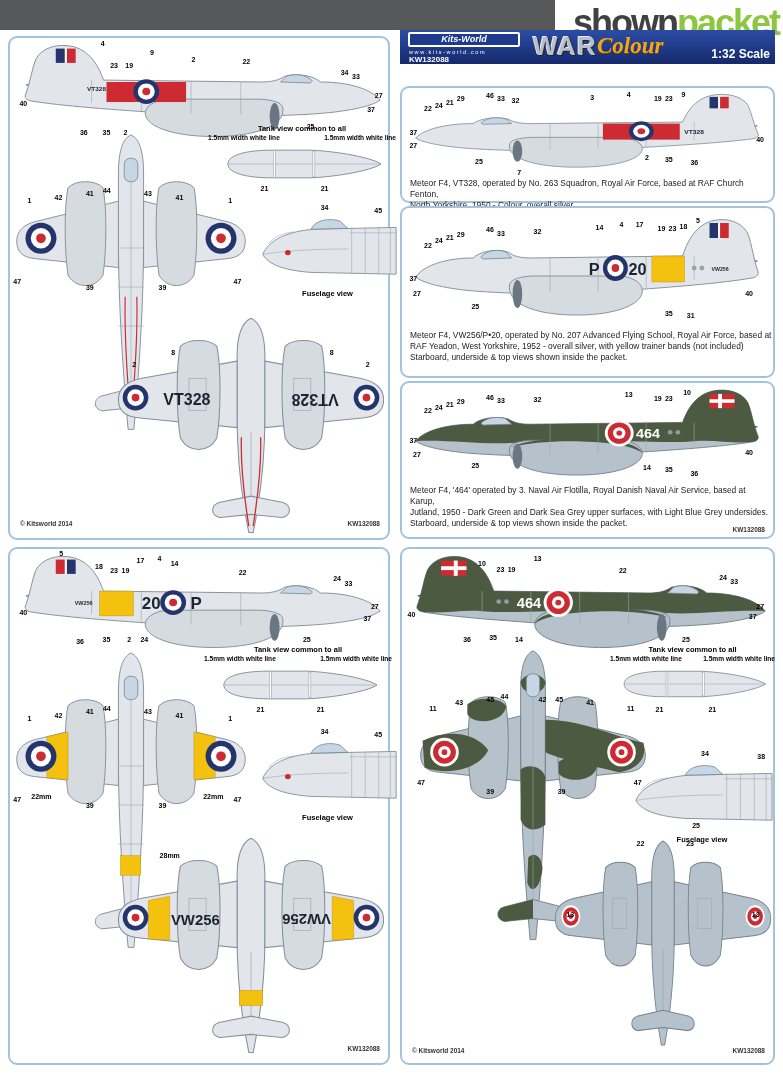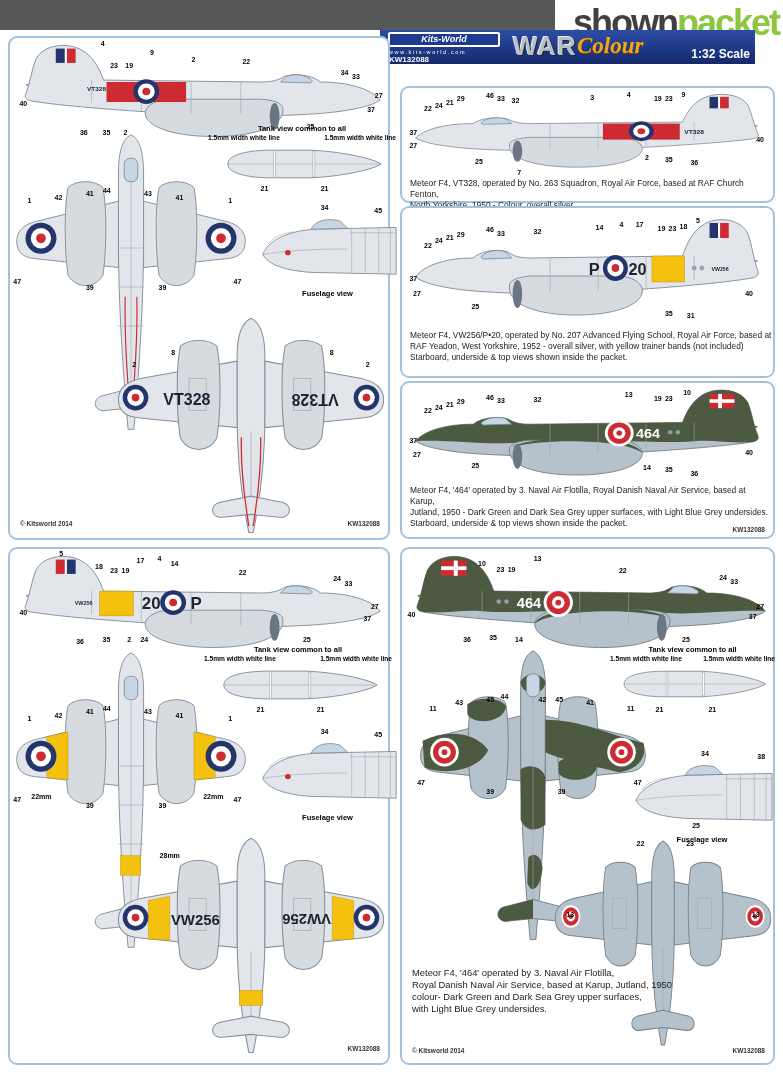--- a/index.html
+++ b/index.html
@@ -3,21 +3,21 @@
 <meta charset="utf-8">
 <style>
   *{margin:0;padding:0;box-sizing:border-box}
   html,body{width:783px;height:1080px}
   body{position:relative;background:#fff;font-family:"Liberation Sans",sans-serif;overflow:hidden}
   .abs{position:absolute}
   .topbar{left:0;top:0;width:783px;height:30px;background:#57585a}
   .sm-box{right:0;top:0;width:228px;height:46px;background:#fff;display:flex;align-items:center;justify-content:flex-end;padding-right:4px}
   .sm-text{font-weight:bold;font-size:36px;letter-spacing:-2px;line-height:1}
   .sm-scale{color:#404042}.sm-mates{color:#8dc63f}
-  .banner{left:380px;top:30px;width:375px;height:34px;background:linear-gradient(#2c4da6 0%,#15296b 100%)}
+  .banner{left:400px;top:30px;width:375px;height:34px;background:linear-gradient(#2c4da6 0%,#15296b 100%)}
   .kw-logo{left:8px;top:2px;width:112px;height:15px;border:2px solid #fff;border-radius:2px;color:#fff;font-weight:bold;font-style:italic;font-size:9px;text-align:center;line-height:11px;background:#1d3a8f}
   .kw-url{left:9px;top:19px;font-size:5.5px;color:#fff;letter-spacing:1.6px}
   .kw-code{left:9px;top:25px;font-size:8px;font-weight:bold;color:#fff}
   .war{left:133px;top:1px;font-size:26px;font-weight:bold;color:#b9bfc7;letter-spacing:1px;text-shadow:1px 1px 0 #20242c,-1px -1px 0 #e8ecf2}
   .birds{left:197px;top:3px;font-family:"Liberation Serif",serif;font-style:italic;font-weight:bold;font-size:23px;color:#f2a71b;text-shadow:0 1px 0 #7a4a00}
   .scale-label{right:5px;bottom:3px;font-size:12px;font-weight:bold;color:#fff}
   .panel{position:absolute;background:#fff;border:2px solid #a3c3dc;border-radius:9px}
   #p-tl{left:8px;top:36px;width:382px;height:504px}
   #p-r1{left:400px;top:86px;width:375px;height:117px}
   #p-r2{left:400px;top:206px;width:375px;height:172px}
@@ -590,19 +590,15 @@
         <circle class="red" cx="236" cy="78" r="9"></circle>
         <circle class="wht" cx="236" cy="78" r="5"></circle>
         <circle class="red" cx="236" cy="78" r="2.5"></circle>
     </svg>
   <span class="callout" style="left: 40%; top: 3%;">22</span>
       <span class="callout" style="left: 62%; top: 3%;">23</span>
       <span class="callout" style="left: 9%; top: 36%;">13</span>
       <span class="callout" style="left: 91%; top: 36%;">13</span>
     </div>
 
-  <div class="abs cap" style="left:10px;top:418px;width:290px">Meteor F4, '464' operated by 3. Naval Air Flotilla,
-Royal Danish Naval Air Service, based at Karup, Jutland, 1950
-colour- Dark Green and Dark Sea Grey upper surfaces,
-with Light Blue Grey undersides.</div>
   <div class="abs foot" style="left:10px;top:498px">© Kitsworld 2014</div>
   <div class="abs foot" style="right:8px;top:498px">KW132088</div>
 </section>
 
 </body></html>

